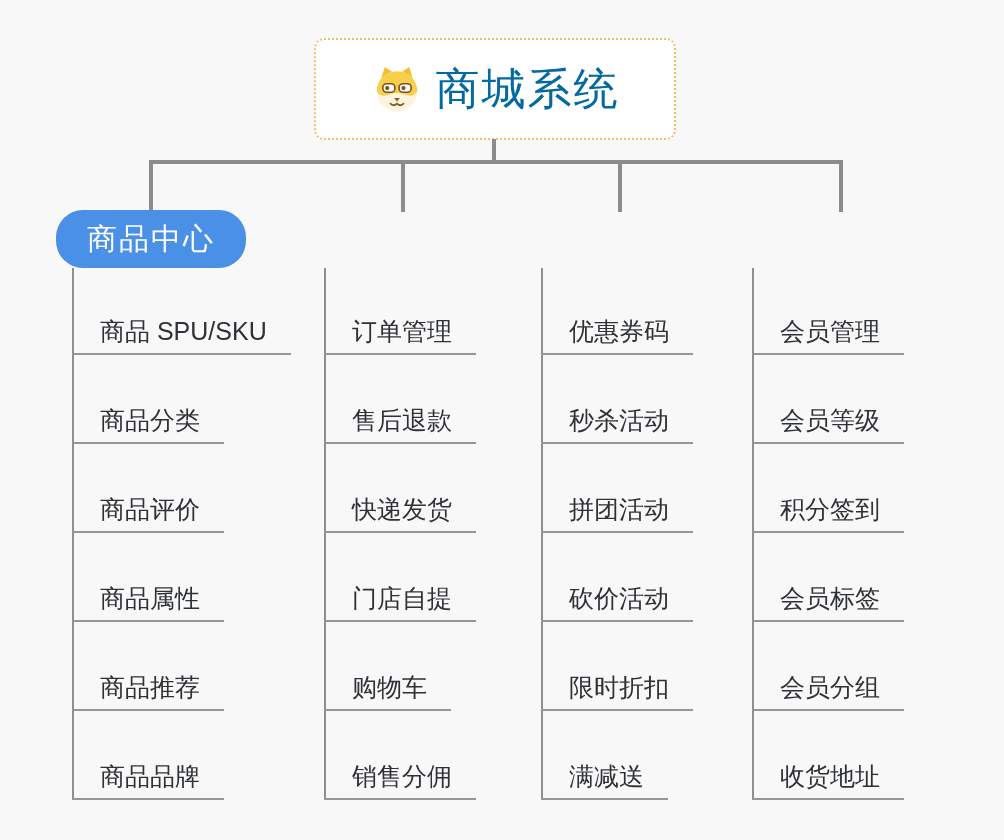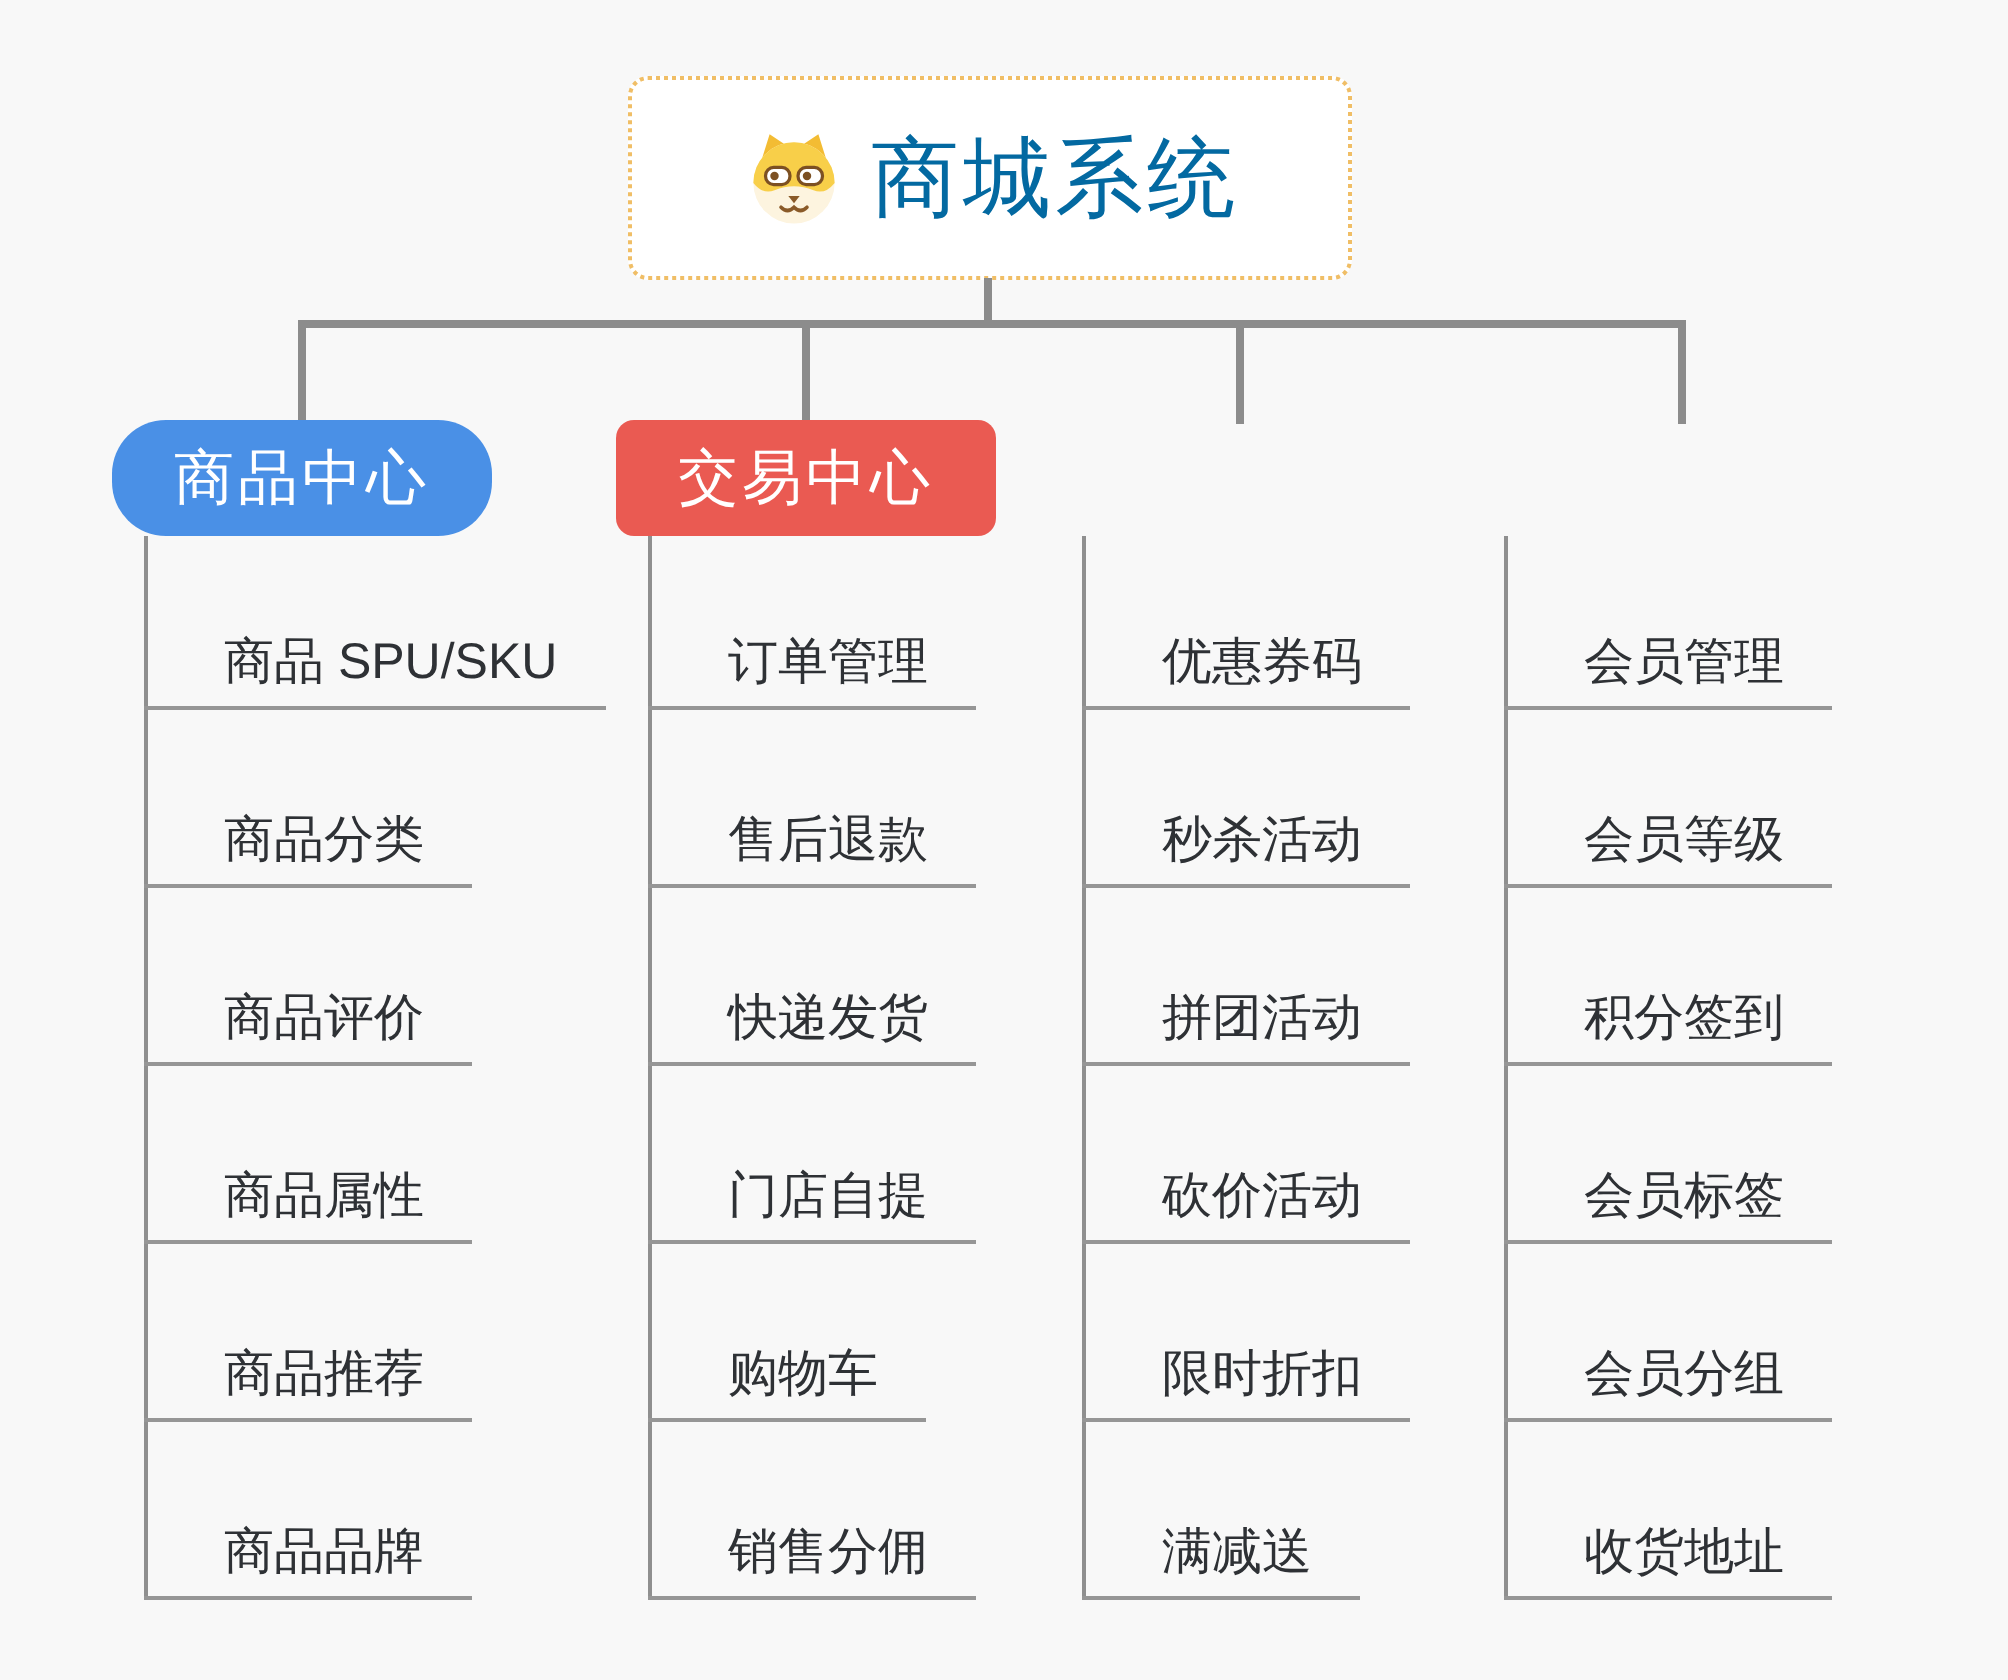--- a/index.html
+++ b/index.html
@@ -65,21 +65,21 @@
     position:absolute; top:268px; height:532px;
     border-left:2px solid #8F8F8F;
   }
   .sub-col.col0 { left:72px; }
   .sub-col.col1 { left:324px;font-family:Liberation Serif, serif; }
   .sub-col.col2 { left:541px; }
   .sub-col.col3 { left:752px;text-decoration:underline; }
 
   .sub-item {
     position:absolute; left:-2px;
-    padding:0 24px 8px 40px;
+    padding:0 24px 8px 28px;
     border-bottom:2px solid #969696;
     font-size:25px;
     color:#2E3135;
     white-space:nowrap;
     line-height:1.1;
   }
   .sub-item.r0 { bottom:445px; }
   .sub-item.r1 { bottom:356px; }
   .sub-item.r2 { bottom:267px; }
   .sub-item.r3 { bottom:178px; }
@@ -110,21 +110,20 @@
   </div>
 
   <div class="line v-root"></div>
   <div class="line h-main"></div>
   <div class="line v-drop d0"></div>
   <div class="line v-drop d1"></div>
   <div class="line v-drop d2"></div>
   <div class="line v-drop d3"></div>
 
   <div class="branch-box b0" style="background: rgb(74, 144, 230);">商品中心</div>
-  <div class="branch-box b1" style="background: rgb(234, 90, 82);">交易中心</div>
 
   <div class="sub-col col0">
     <div class="sub-item r0">商品 SPU/SKU</div>
     <div class="sub-item r1">商品分类</div>
     <div class="sub-item r2">商品评价</div>
     <div class="sub-item r3">商品属性</div>
     <div class="sub-item r4">商品推荐</div>
     <div class="sub-item r5">商品品牌</div>
   </div>
 

